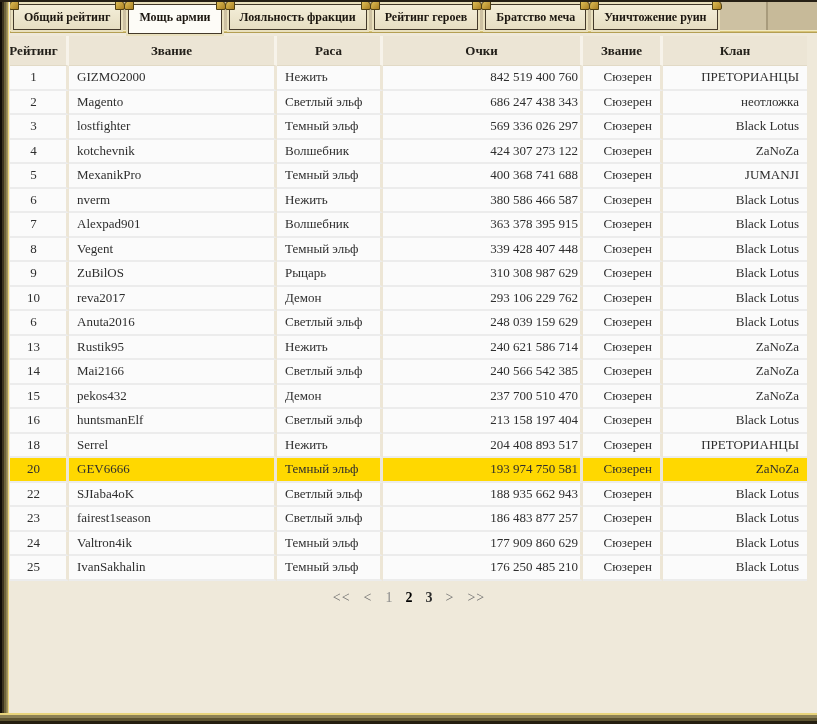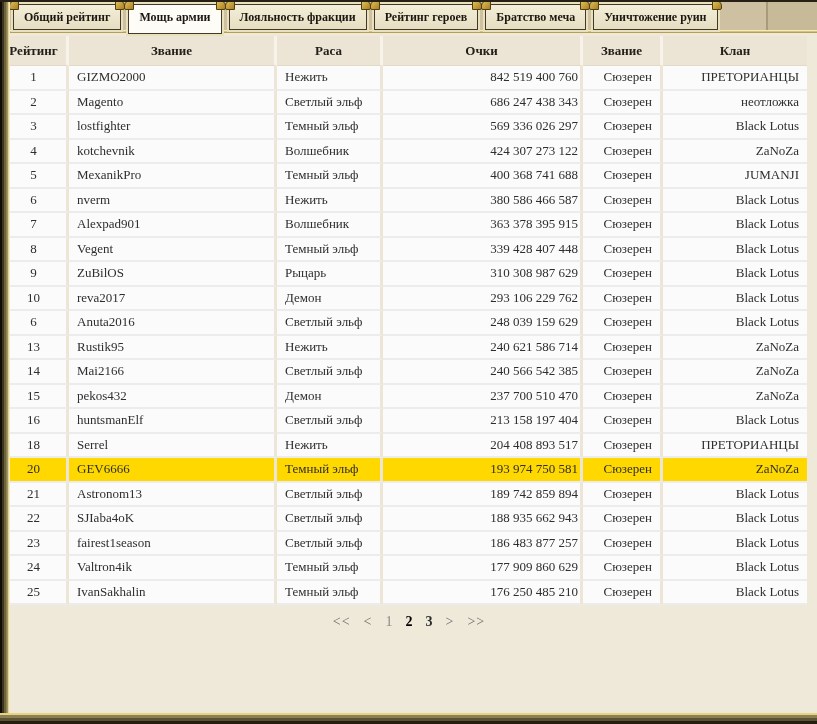--- a/index.html
+++ b/index.html
@@ -245,28 +245,20 @@
           </tr>
           <tr class="hl">
             <td class="c-rank">20</td>
             <td class="c-player">GEV6666</td>
             <td class="c-race">Темный эльф</td>
             <td class="c-points">193 974 750 581</td>
             <td class="c-title">Сюзерен</td>
             <td class="c-clan">ZaNoZa</td>
           </tr>
           <tr>
-            <td class="c-rank">21</td>
-            <td class="c-player">Astronom13</td>
-            <td class="c-race">Светлый эльф</td>
-            <td class="c-points">189 742 859 894</td>
-            <td class="c-title">Сюзерен</td>
-            <td class="c-clan">Black Lotus</td>
-          </tr>
-          <tr>
             <td class="c-rank">22</td>
             <td class="c-player">SJIaba4oK</td>
             <td class="c-race">Светлый эльф</td>
             <td class="c-points">188 935 662 943</td>
             <td class="c-title">Сюзерен</td>
             <td class="c-clan">Black Lotus</td>
           </tr>
           <tr>
             <td class="c-rank">23</td>
             <td class="c-player">fairest1season</td>

